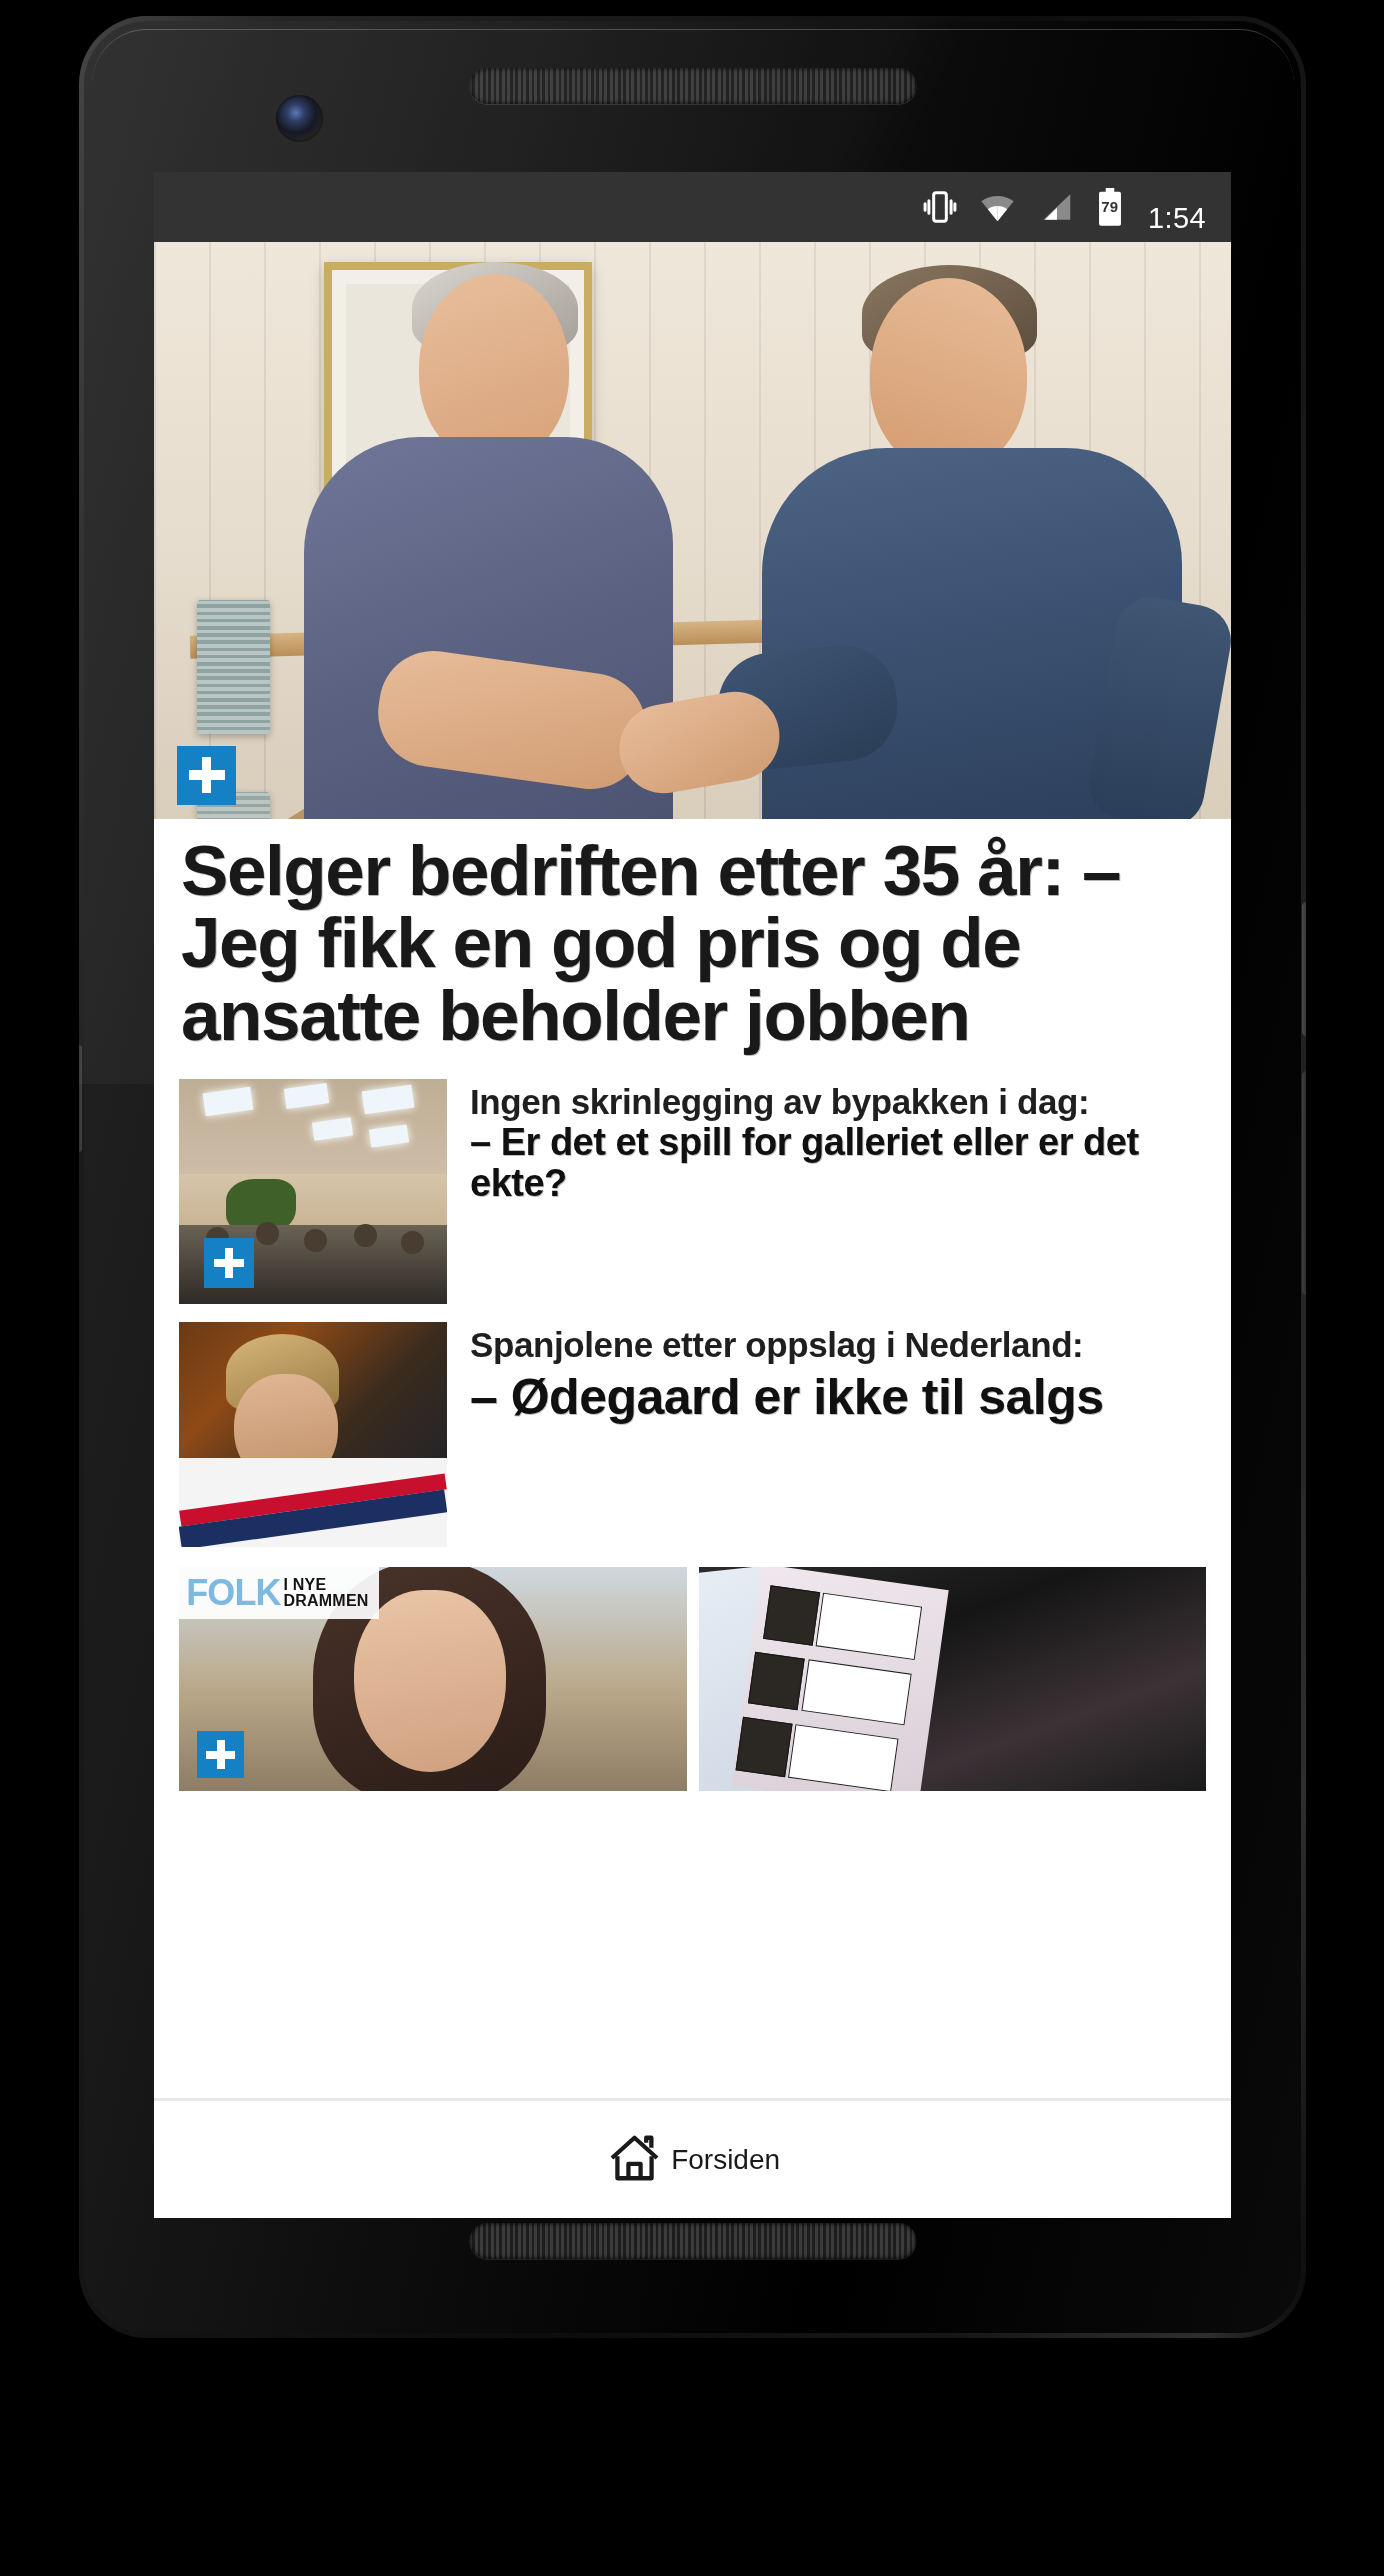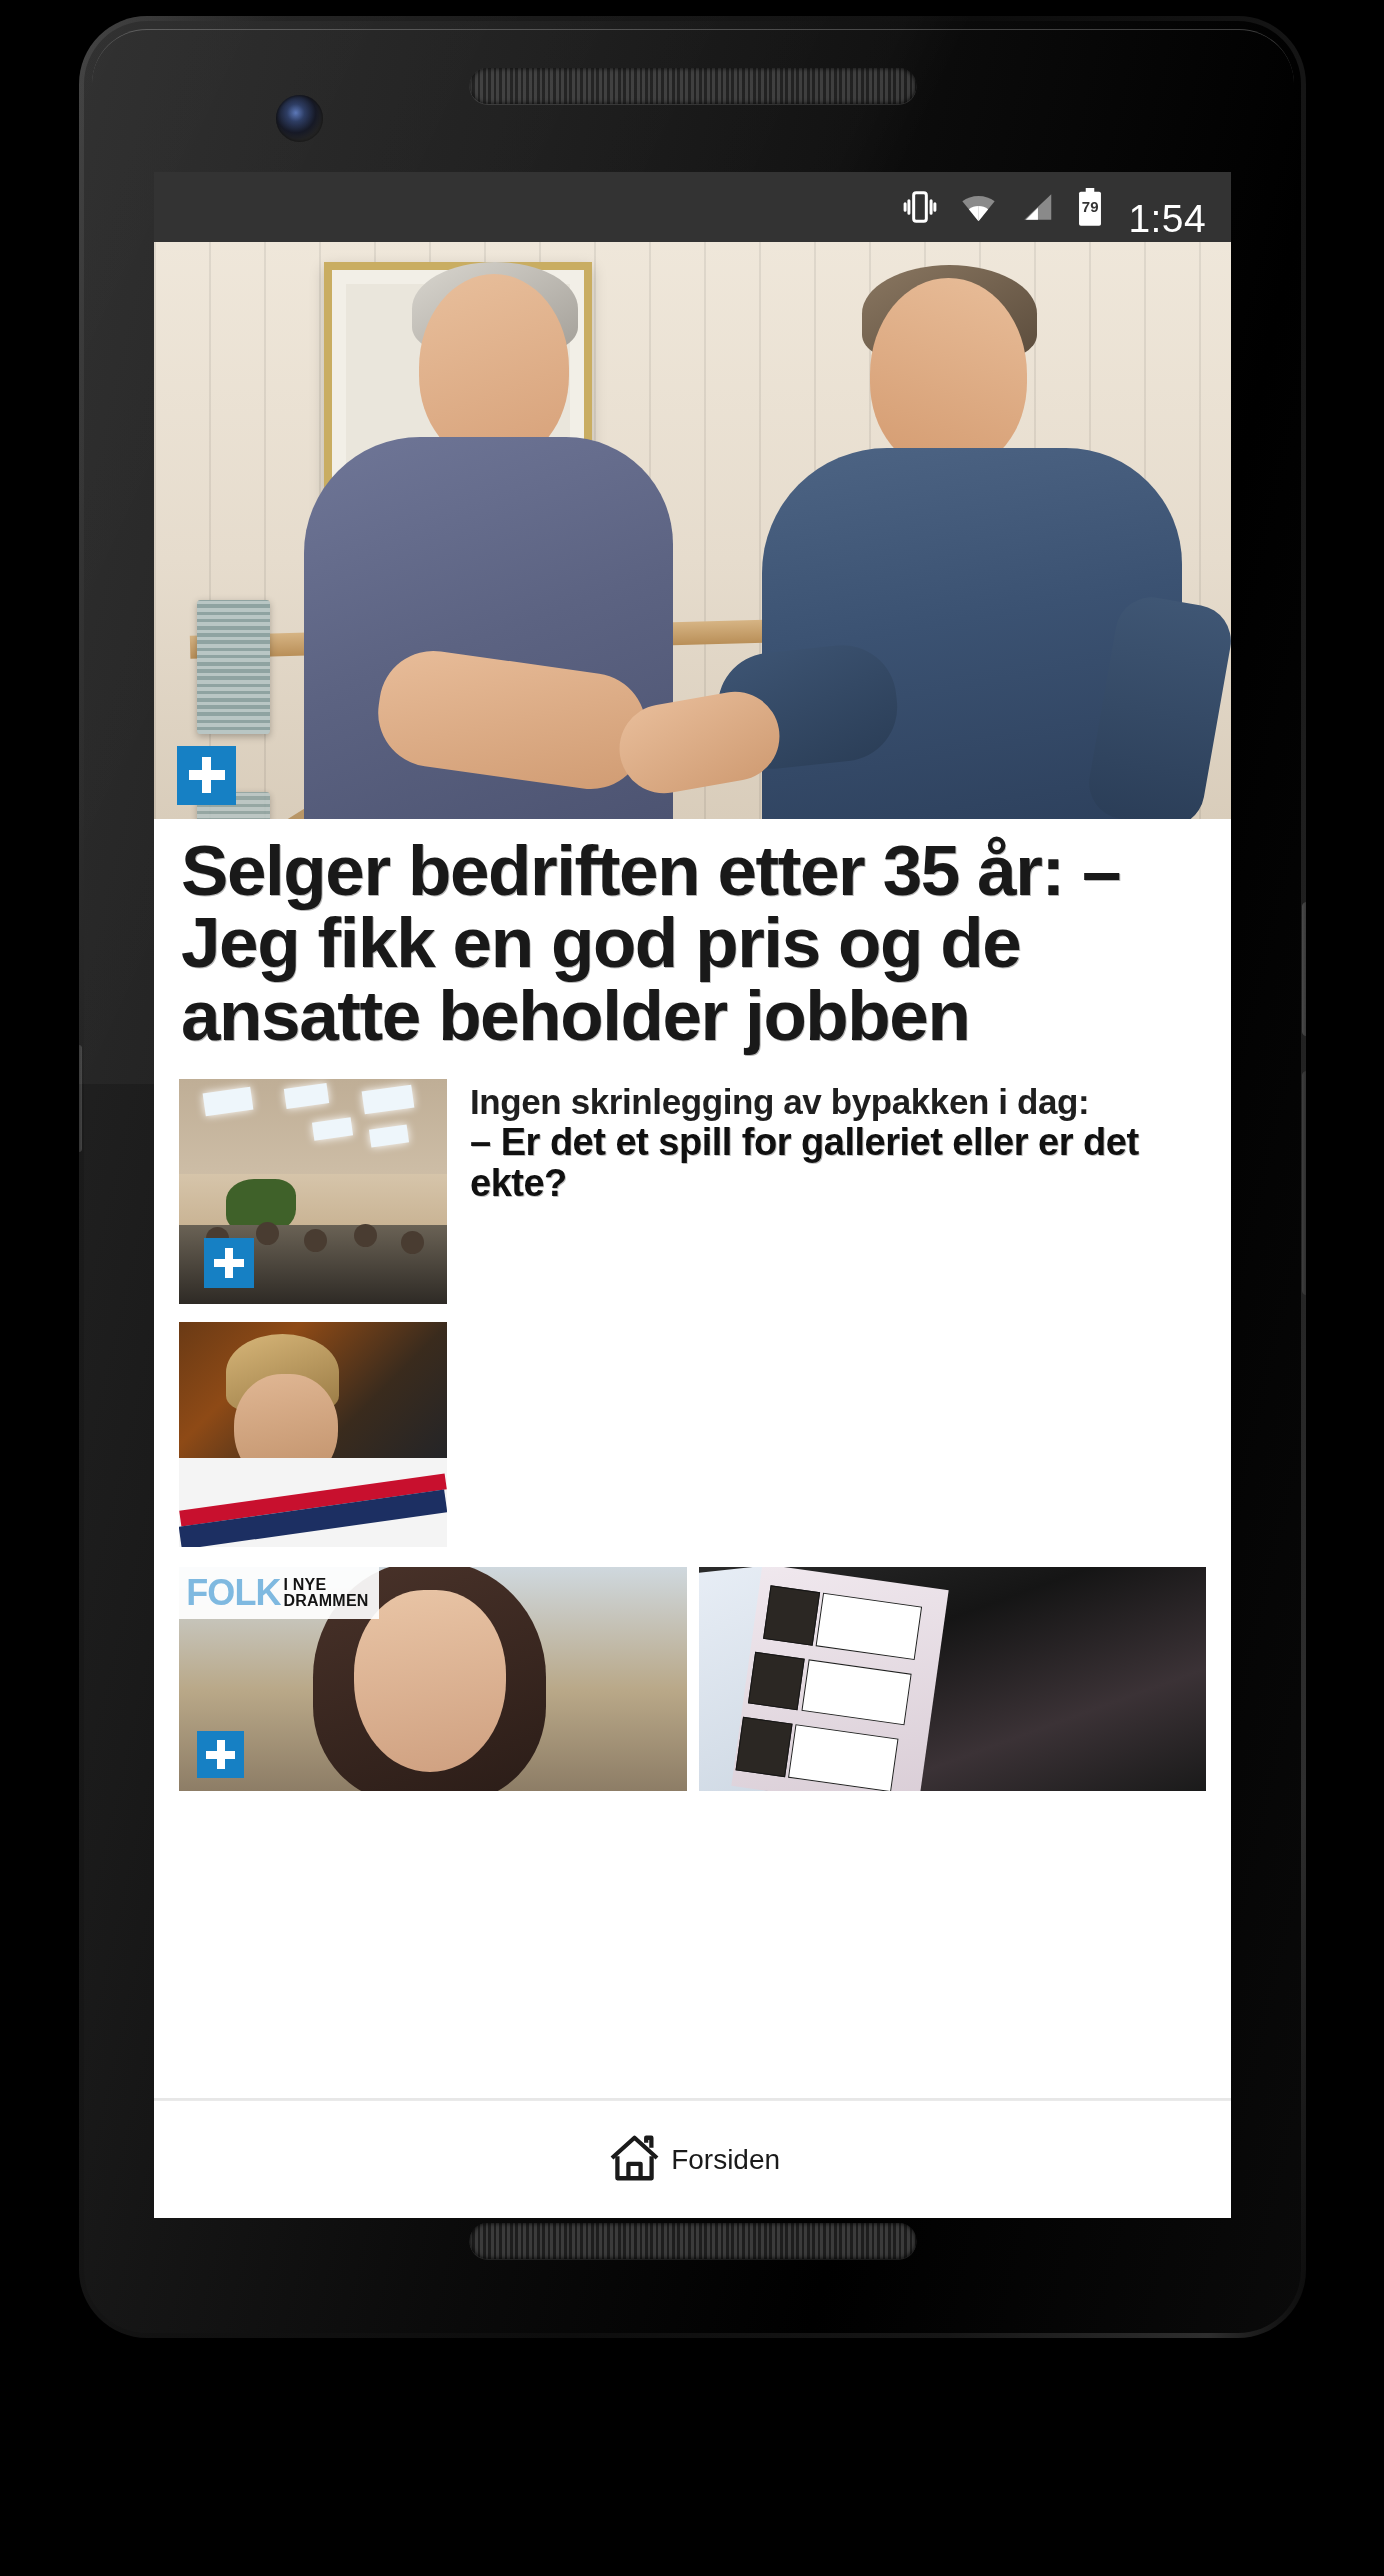--- a/index.html
+++ b/index.html
@@ -87,21 +87,21 @@
   
   #status-bar{
     position:relative;
     height:70px; width:100%;
     background:#333333;
     display:flex; align-items:center; justify-content:flex-end;
     padding-right:25px; gap:19.7px;
   }
   .sb-icon{ display:flex; align-items:center; }
   #clock{
-    color:#fff; font-size:39px; letter-spacing:0.4px;
+    color:#fff; font-size:29px; letter-spacing:0.4px;
     font-family:"Liberation Sans", sans-serif;
     margin-left:3.6px;
     margin-top:23px;
   }
   .batt-num{
     position:absolute; left:0; right:0; top:10.7px;
     text-align:center; font-size:15px; font-weight:bold; color:#333333;
     font-family:"Liberation Sans", sans-serif;
   }
 
@@ -483,20 +483,24 @@
       <div class="article-row">
         <div class="thumb">
           <div class="football">
             <div class="fb-hair"></div>
             <div class="fb-face"></div>
             <div class="fb-jersey"></div>
             <div class="fb-stripe-r"></div>
             <div class="fb-stripe-b"></div>
           </div>
         </div>
+        <div class="art-text">
+          <div class="kicker">Spanjolene etter oppslag i Nederland:</div>
+          <div class="title big">– Ødegaard er ikke til salgs</div>
+        </div>
       </div>
 
       <div id="card-row">
         <div class="card">
           <div class="portrait-bg"></div>
           <div class="portrait-hair"></div>
           <div class="portrait-face"></div>
           <div class="folk-badge">
             <span class="folk-word">FOLK</span>
             <span style="display:flex;flex-direction:column;">

